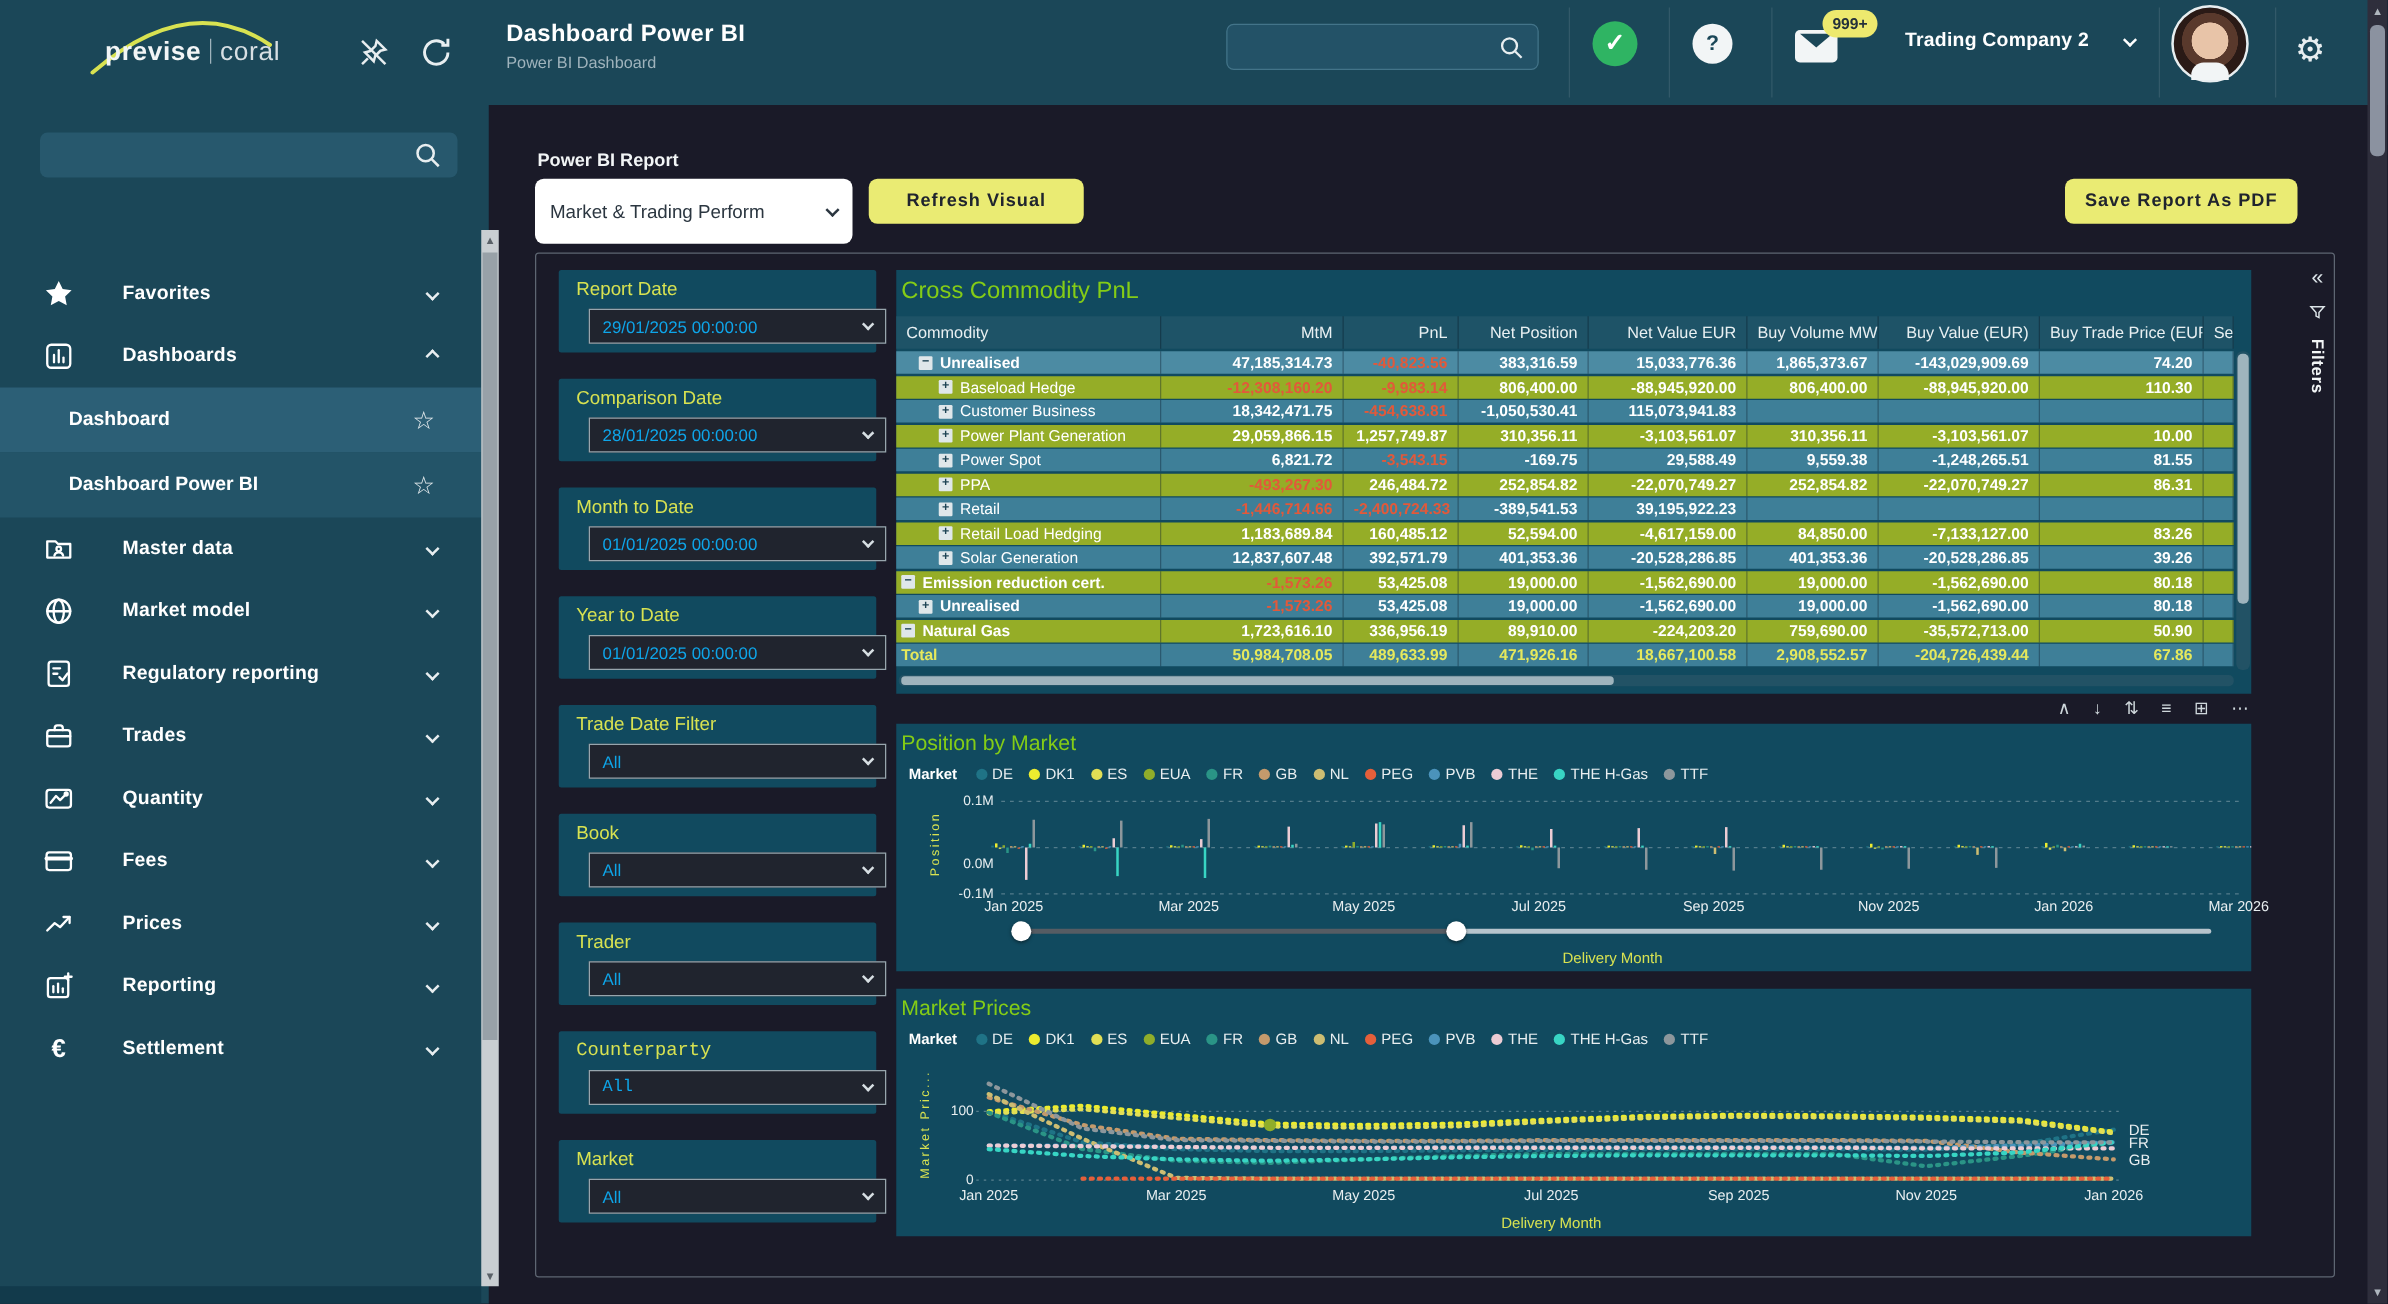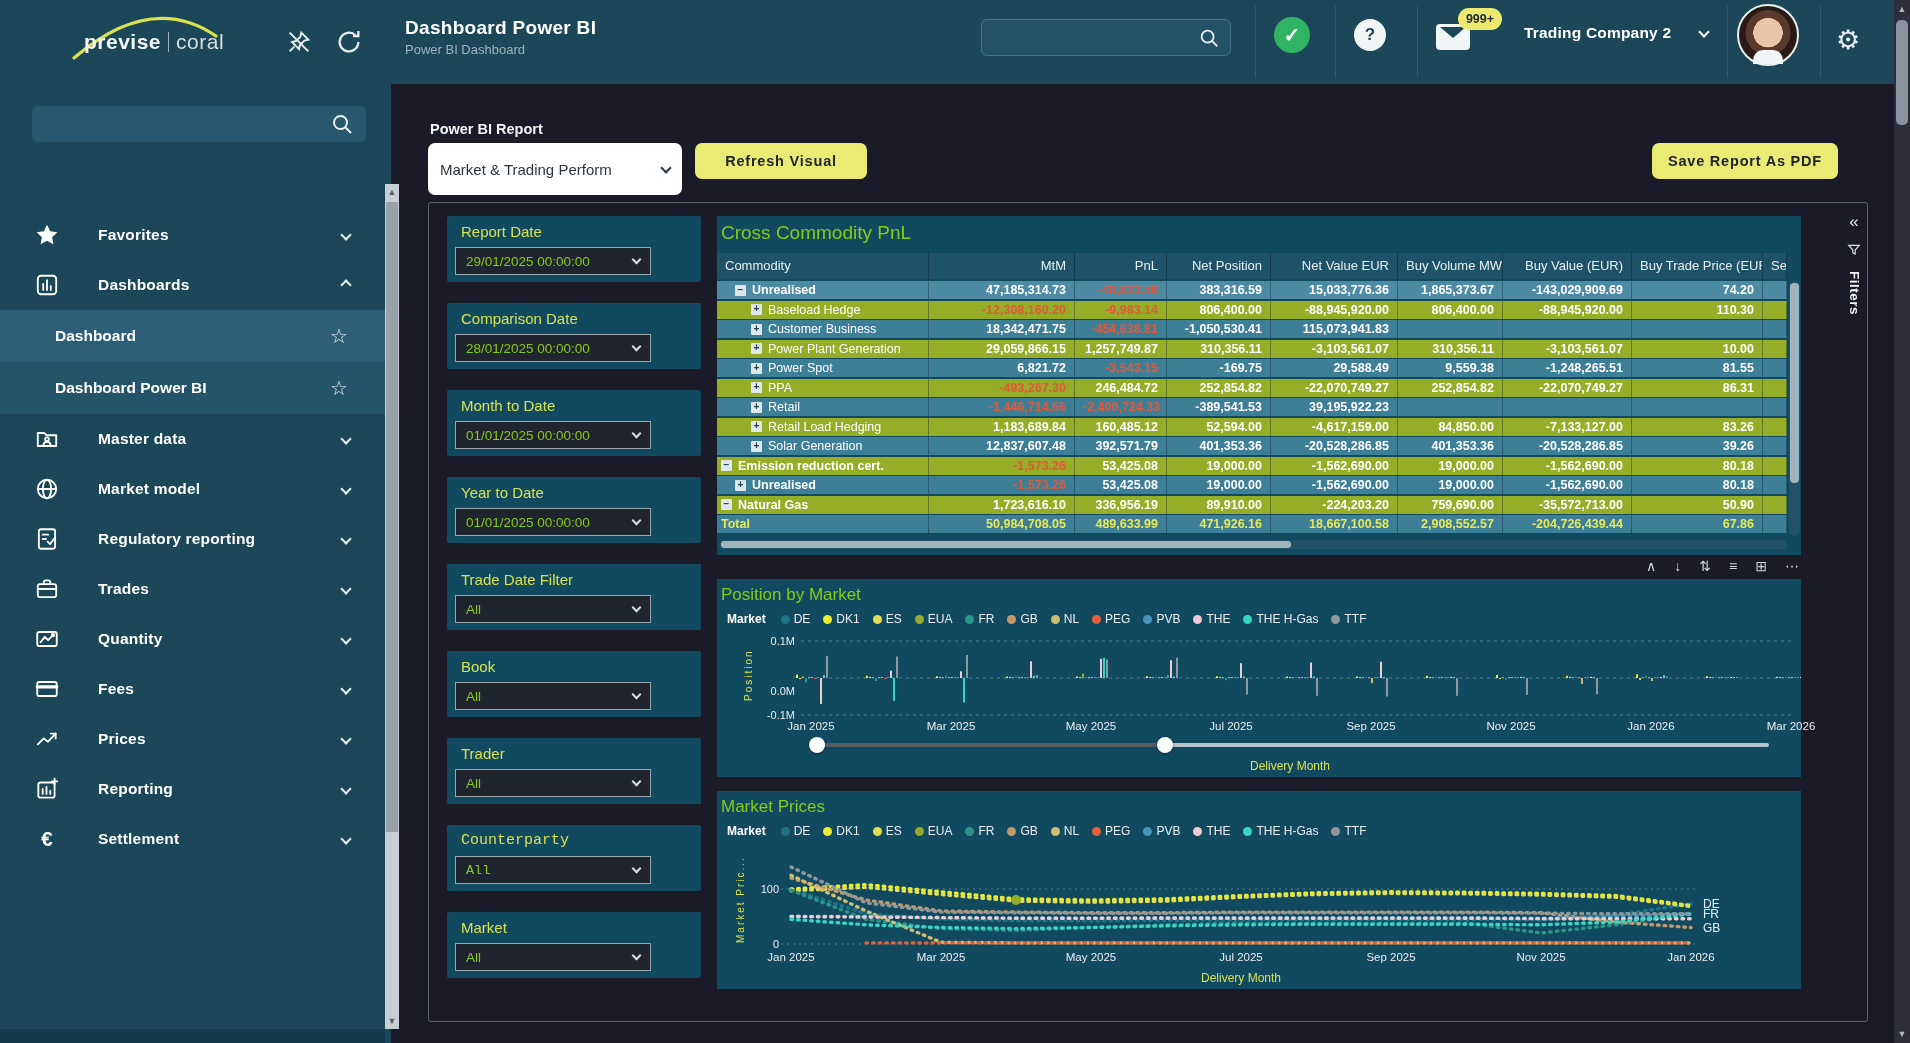--- a/index.html
+++ b/index.html
@@ -73,22 +73,22 @@
     font-size:14.5px; font-weight:bold; letter-spacing:.8px; cursor:pointer; font-family:"Liberation Sans",sans-serif; }
   .btn.refresh { left:695px; top:143px; width:172px; }
   .btn.savepdf { left:1652px; top:143px; width:186px; }
 
   .report-frame { position:absolute; left:428px; top:202px; width:1440px; height:820px;
     border:1px solid #5E6672; border-radius:3px; }
 
   
   .fcard { position:absolute; left:18px; width:254px; height:66px; background:#114A5F; border-radius:2px; }
   .fcard .flabel { position:absolute; left:14px; top:7px; color:#D8E251; font-size:15px; }
-  .fcard .fselect { position:absolute; left:8px; top:31px; width:196px; height:28px; background:#20242E;
-    border:1px solid #97A5AD; display:flex; align-items:center; padding:0 10px; color:#84cc16; font-size:13.5px; cursor:pointer; }
+  .fcard .fselect { position:absolute; left:24px; top:31px; width:238px; height:28px; background:#20242E;
+    border:1px solid #97A5AD; display:flex; align-items:center; padding:0 10px; color:#0ea5e9; font-size:13.5px; cursor:pointer; }
   .fcard .fselect .chev { border-color:#D7DFE3; margin-left:auto; margin-top:-3px; width:7px; height:7px; }
 
   
   .panel { position:absolute; background:#114A5F; }
   .ptitle { position:absolute; left:4px; top:6px; color:#84cc16; font-size:19px; }
 
   
   .table-panel { left:288px; top:13px; width:1084px; height:339px; }
   .theader { position:absolute; left:0; top:37px; height:26px; width:1070px; background:#1E5367; display:grid;
     grid-template-columns:212px 146px 92px 104px 127px 105px 129px 131px 24px; }

